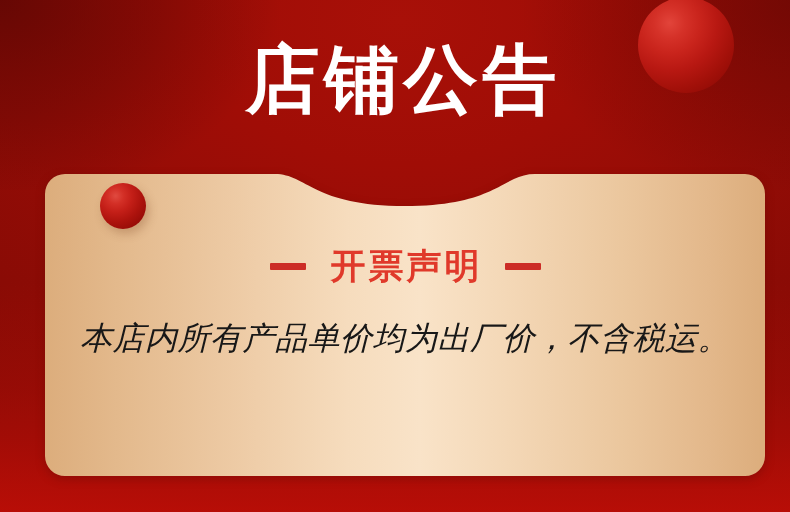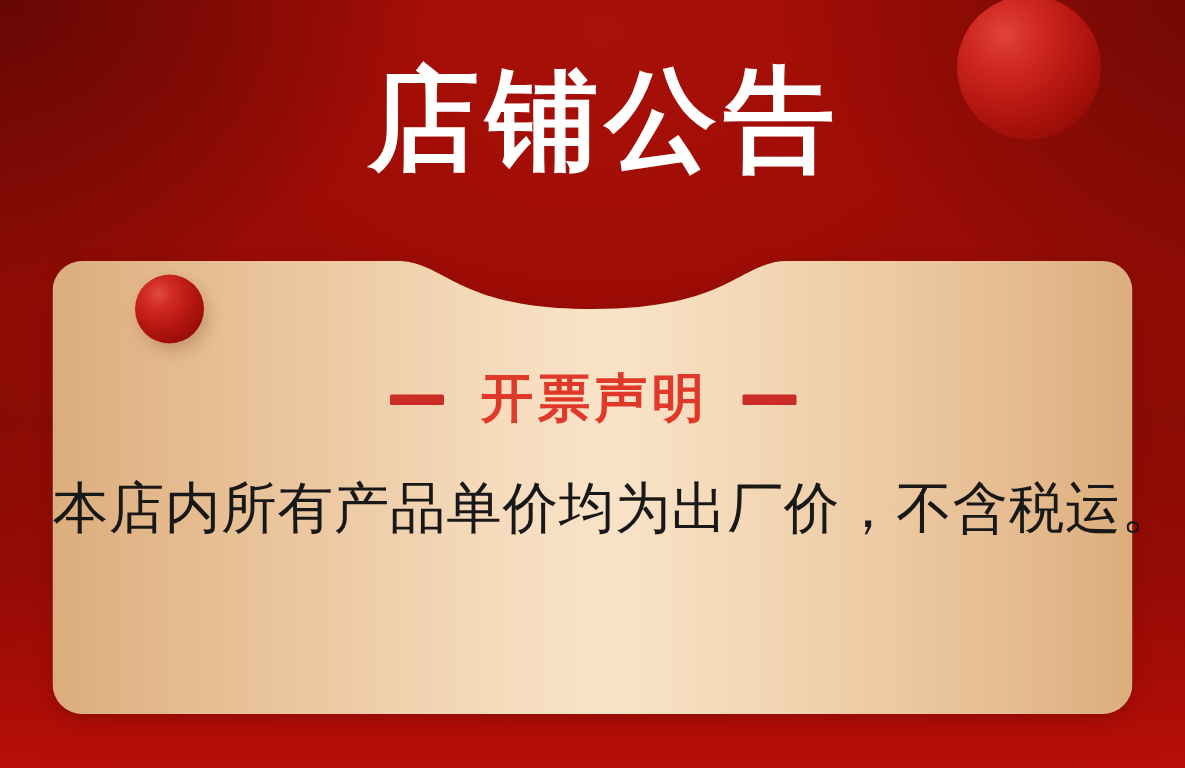--- a/index.html
+++ b/index.html
@@ -110,21 +110,21 @@
     font-weight: bold;
     color: #ffffff;
     letter-spacing: 5px;
     text-indent: 5px;
     white-space: nowrap;
   }
 
   
   .card-wrap {
     position: absolute;
-    left: 35px;
+    left: 45px;
     top: 174px;
     width: 725px;
     height: 302px;
   }
   .card-svg {
     position: absolute;
     left: 0;
     top: 0;
     width: 720px;
     height: 302px;
@@ -169,25 +169,26 @@
 
   
   .body-lines {
     position: absolute;
     left: 0;
     right: 0;
     top: 140px;
     text-align: center;
   }
   .body-line {
-    font-size: 37px;
+    font-size: 32px;
     line-height: 49px;
     color: #181818;
     letter-spacing: 0.5px;
     white-space: nowrap;
+    font-style: italic;
   }
 </style>
 </head>
 <body>
 
 <div class="poster">
 
   <div class="bg-corner-dark"></div>
   <div class="bg-corner-dark right"></div>
   <div class="bg-bottom-glow"></div>

